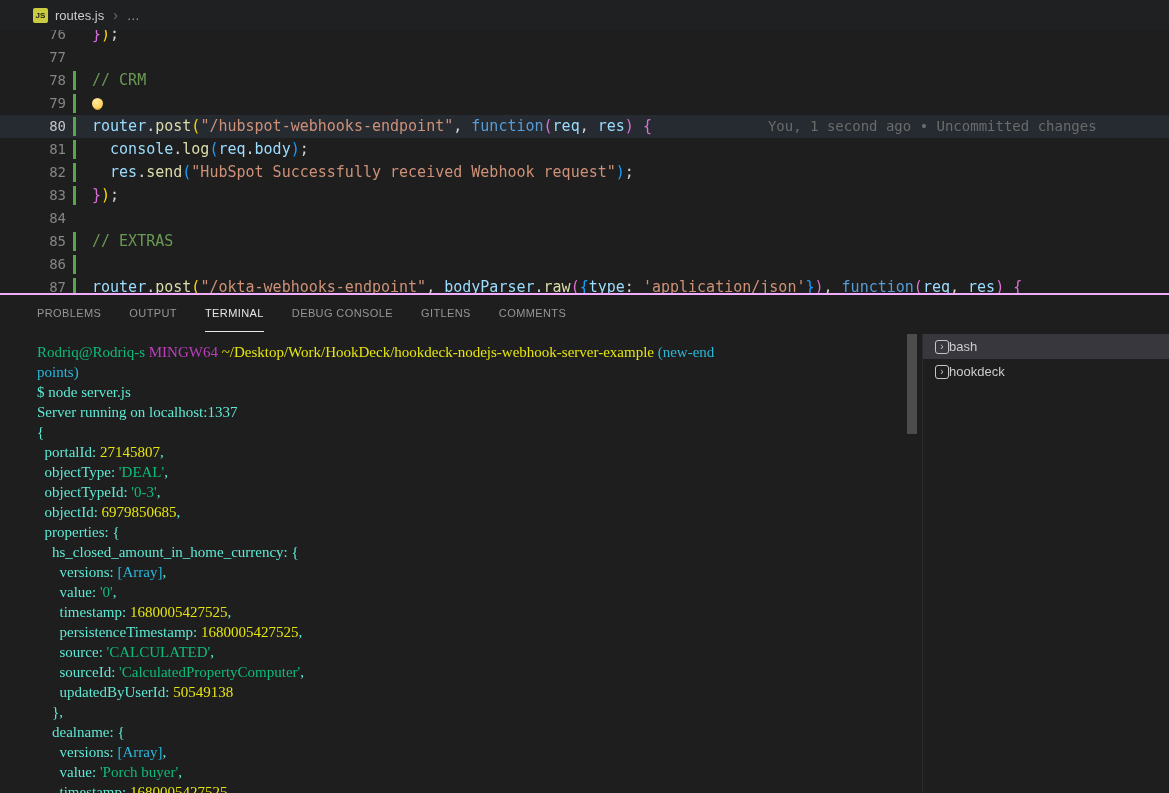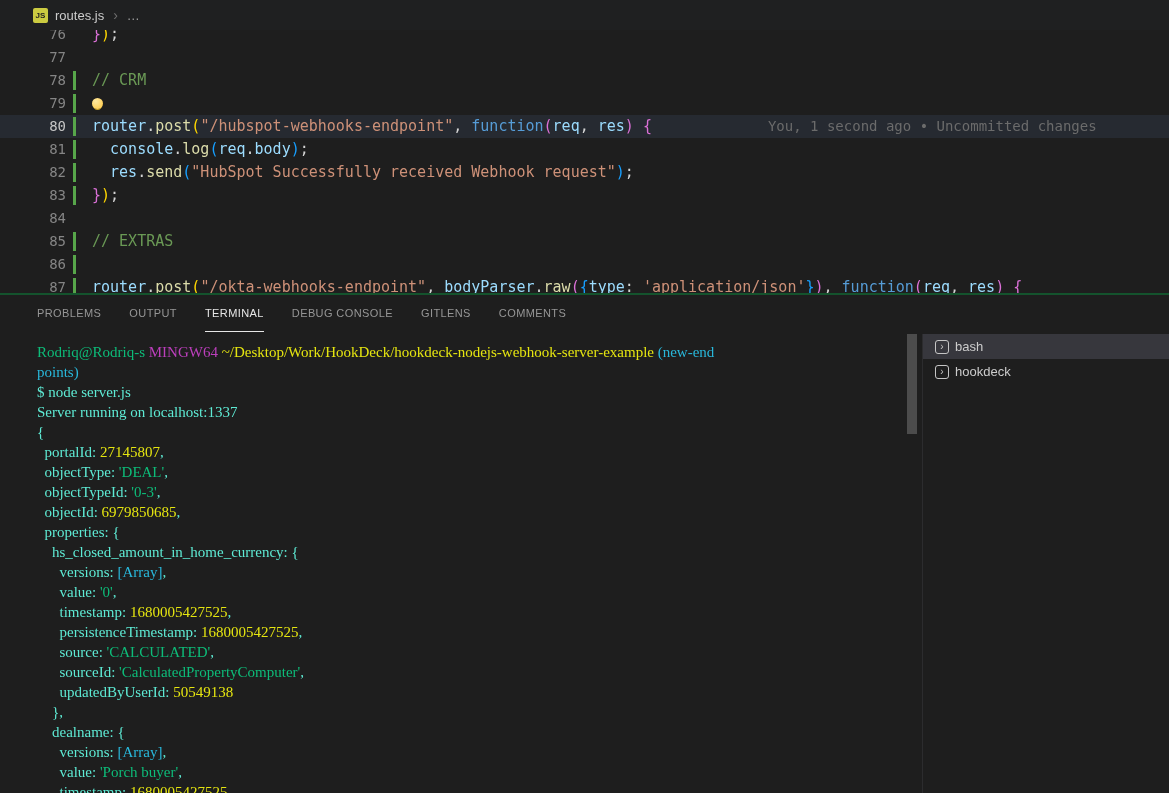--- a/index.html
+++ b/index.html
@@ -31,39 +31,39 @@
   .tk-str{color:#ce9178}
   .tk-cm{color:#6a9955}
   .tk-p1{color:#ffd700}
   .tk-p2{color:#da70d6}
   .tk-p3{color:#179fff}
   .blame{color:#6b6b6b;margin-left:116px;font-size:14px}
   .bulb{display:inline-block;width:11px;height:11px;background:radial-gradient(circle at 35% 30%,#ffe9a0,#ffc83d);
     border-radius:50%;position:relative;top:1px;box-shadow:0 2px 0 -1px #c9a227}
 
   
-  .panel{position:absolute;top:293px;left:0;right:0;bottom:0;background:#1e1e1e;border-top:2px solid #14532d;z-index:4}
+  .panel{position:absolute;top:293px;left:0;right:0;bottom:0;background:#1e1e1e;border-top:2px solid #f0abfc;z-index:4}
   .panel-tabs{height:37px;display:flex;align-items:stretch;padding-left:37px;gap:28px}
   .ptab{font-size:11px;letter-spacing:.4px;color:#969696;display:flex;align-items:center;
     border-bottom:1px solid transparent;cursor:pointer}
   .ptab.active{color:#e7e7e7;border-bottom-color:#e7e7e7}
 
   .terminal{position:absolute;top:47px;left:37px;width:868px;bottom:0;overflow:hidden;
     font-family:Liberation Serif, serif;font-size:15px;line-height:20px;white-space:pre}
   .tline{height:20px}
   .t-w{color:#5eead4}
   .t-g{color:#0dbc79}
   .t-m{color:#bc3fbc}
   .t-y{color:#e5e510}
   .t-c{color:#29b8db}
 
   .term-scroll{position:absolute;top:39px;right:252px;width:10px;height:100px;background:#4c4c4c}
 
   .term-list{position:absolute;top:39px;right:0;width:247px;bottom:0;border-left:1px solid #2c2c2e}
-  .trow{height:25px;display:flex;align-items:center;padding-left:12px;gap:6px;font-size:13px;color:#cccccc;cursor:pointer}
+  .trow{height:25px;display:flex;align-items:center;padding-left:12px;gap:0;font-size:13px;color:#cccccc;cursor:pointer}
   .trow.active{background:#37373d}
   .term-ico{width:14px;height:14px;border:1px solid #c5c5c5;border-radius:3px;color:#c5c5c5;
     font-size:10px;line-height:12px;text-align:center;flex:0 0 auto}
   .term-ico::before{content:"›"}
 </style>
 </head>
 <body>
 
 <div class="breadcrumb-bar">
   <span class="js-icon">JS</span>

